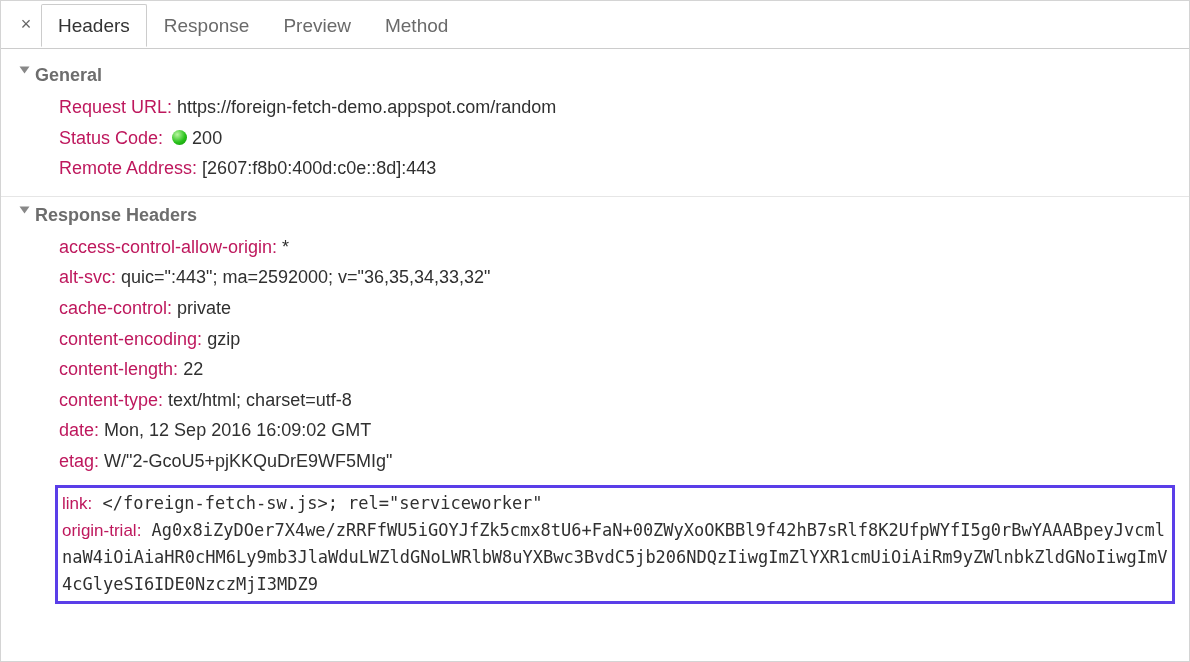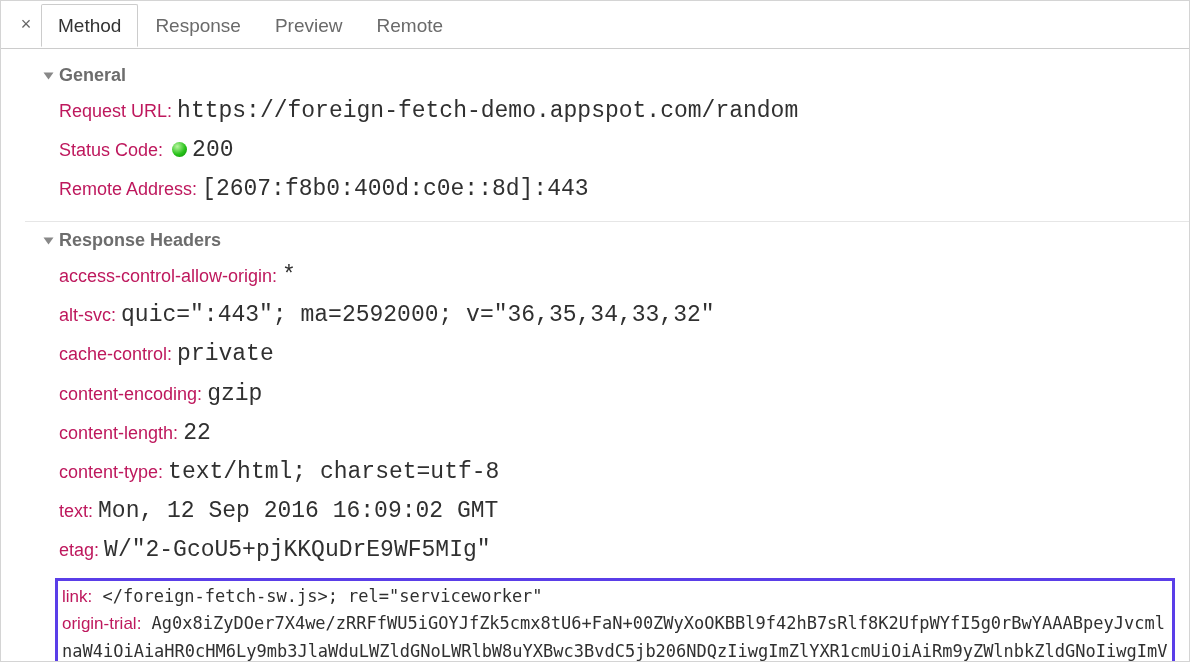--- a/index.html
+++ b/index.html
@@ -46,46 +46,45 @@
     border-bottom: 1px solid #fff;
     border-radius: 2px 2px 0 0;
     background: #fff;
   }
   .content {
     flex: 1;
     overflow: auto;
     padding: 8px 0 10px 0;
   }
   .section-header {
-    display: flex; align-items: center;
+    display: flex; align-items: flex-start;
     padding: 8px 10px 4px 20px;
     color: #6d6d6d;
     font-weight: 700;
     font-size: 18px;
     user-select: none;
     cursor: pointer;
     border-top: 0;
-    margin-left: 24px;
   }
   .section-divider { border-top: 1px solid #e6e6e6; margin-top: 6px; }
   .tri {
     width: 0; height: 0;
     border-left: 7px solid #888;
     border-top: 5px solid transparent;
     border-bottom: 5px solid transparent;
     transform: rotate(90deg);
     margin-right: 7px;
   }
   .kvlist { padding: 2px 0 6px 58px; line-height: 1.7; }
   .kv { }
   .key { font-weight: 400; color: #be185d; }
   .key::after { content: ":"; }
   .val-mono {
-    font-family: Liberation Mono, monospace;
-    font-size: 23px;
+    font-family: Liberation Sans, sans-serif;
+    font-size: 18px;
     color: #303030;
   }
   .status-dot {
     display: inline-block;
     width: 15px; height: 15px;
     border-radius: 50%;
     background: radial-gradient(circle at 35% 30%, #b8f5a0, #29c21b 55%, #0c8e05);
     vertical-align: -1px;
     margin-left: 4px;
   }
@@ -103,24 +102,24 @@
   }
   .wrapline .key { font-family: "Helvetica Neue", Arial, sans-serif; }
 </style>
 </head>
 <body>
 
 <div class="outer">
 
   <div class="tabbar">
     <div class="close-x">×</div>
-    <div class="tab active">Method</div>
+    <div class="tab active">Headers</div>
     <div class="tab">Response</div>
     <div class="tab">Preview</div>
-    <div class="tab">Remote</div>
+    <div class="tab">Method</div>
   </div>
 
   <div class="content">
 
     <div class="section-header">
       <span class="tri"></span>
       <span>General</span>
     </div>
     <div class="kvlist">
       <div class="kv">
@@ -142,21 +141,21 @@
       <span class="tri"></span>
       <span>Response Headers</span>
     </div>
     <div class="kvlist" id="resp-list">
         <div class="kv"><span class="key">access-control-allow-origin</span> <span class="val-mono">*</span></div>
         <div class="kv"><span class="key">alt-svc</span> <span class="val-mono">quic=":443"; ma=2592000; v="36,35,34,33,32"</span></div>
         <div class="kv"><span class="key">cache-control</span> <span class="val-mono">private</span></div>
         <div class="kv"><span class="key">content-encoding</span> <span class="val-mono">gzip</span></div>
         <div class="kv"><span class="key">content-length</span> <span class="val-mono">22</span></div>
         <div class="kv"><span class="key">content-type</span> <span class="val-mono">text/html; charset=utf-8</span></div>
-        <div class="kv"><span class="key">text</span> <span class="val-mono">Mon, 12 Sep 2016 16:09:02 GMT</span></div>
+        <div class="kv"><span class="key">date</span> <span class="val-mono">Mon, 12 Sep 2016 16:09:02 GMT</span></div>
         <div class="kv"><span class="key">etag</span> <span class="val-mono">W/"2-GcoU5+pjKKQuDrE9WF5MIg"</span></div>
       </div>
 
     <div class="highlight-box" id="highlight-box">
         <div class="wrapline"><span class="key">link</span><span> &lt;/foreign-fetch-sw.js&gt;; rel="serviceworker"</span></div>
         <div class="wrapline"><span class="key">origin-trial</span><span> Ag0x8iZyDOer7X4we/zRRFfWU5iGOYJfZk5cmx8tU6+FaN+00ZWyXoOKBBl9f42hB7sRlf8K2UfpWYfI5g0rBwYAAABpeyJvcmlnaW4iOiAiaHR0cHM6Ly9mb3JlaWduLWZldGNoLWRlbW8uYXBwc3BvdC5jb206NDQzIiwgImZlYXR1cmUiOiAiRm9yZWlnbkZldGNoIiwgImV4cGlyeSI6IDE0NzczMjI3MDZ9</span></div>
       </div>
 
   </div>
 </div>

